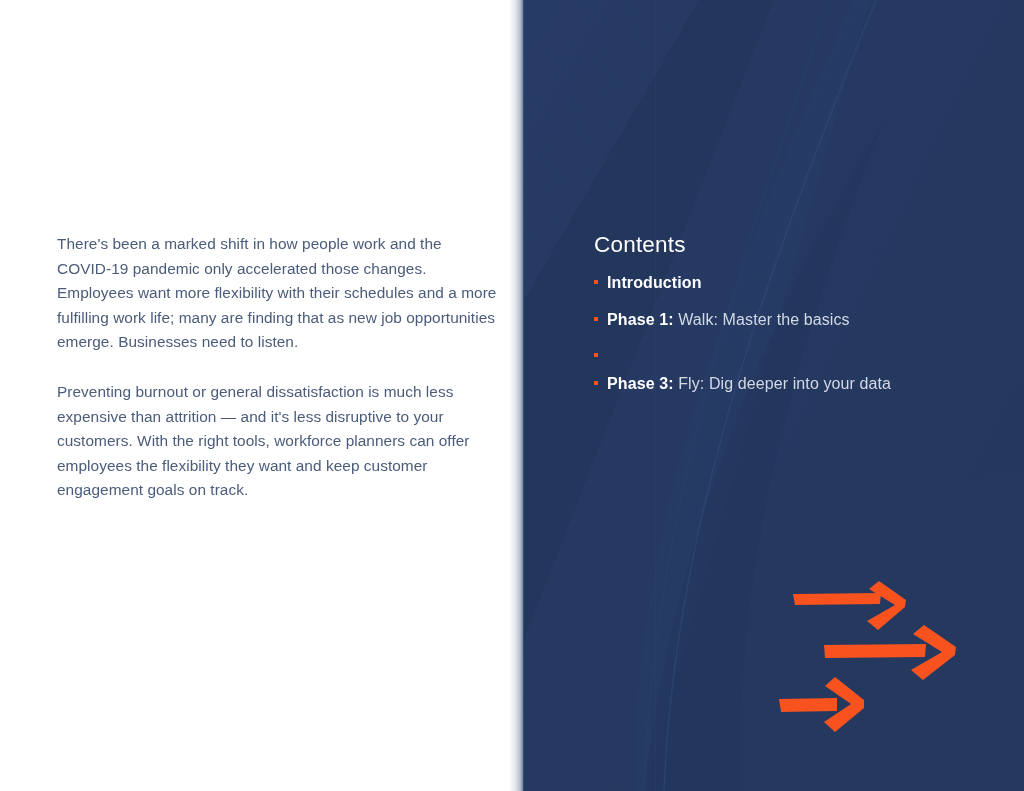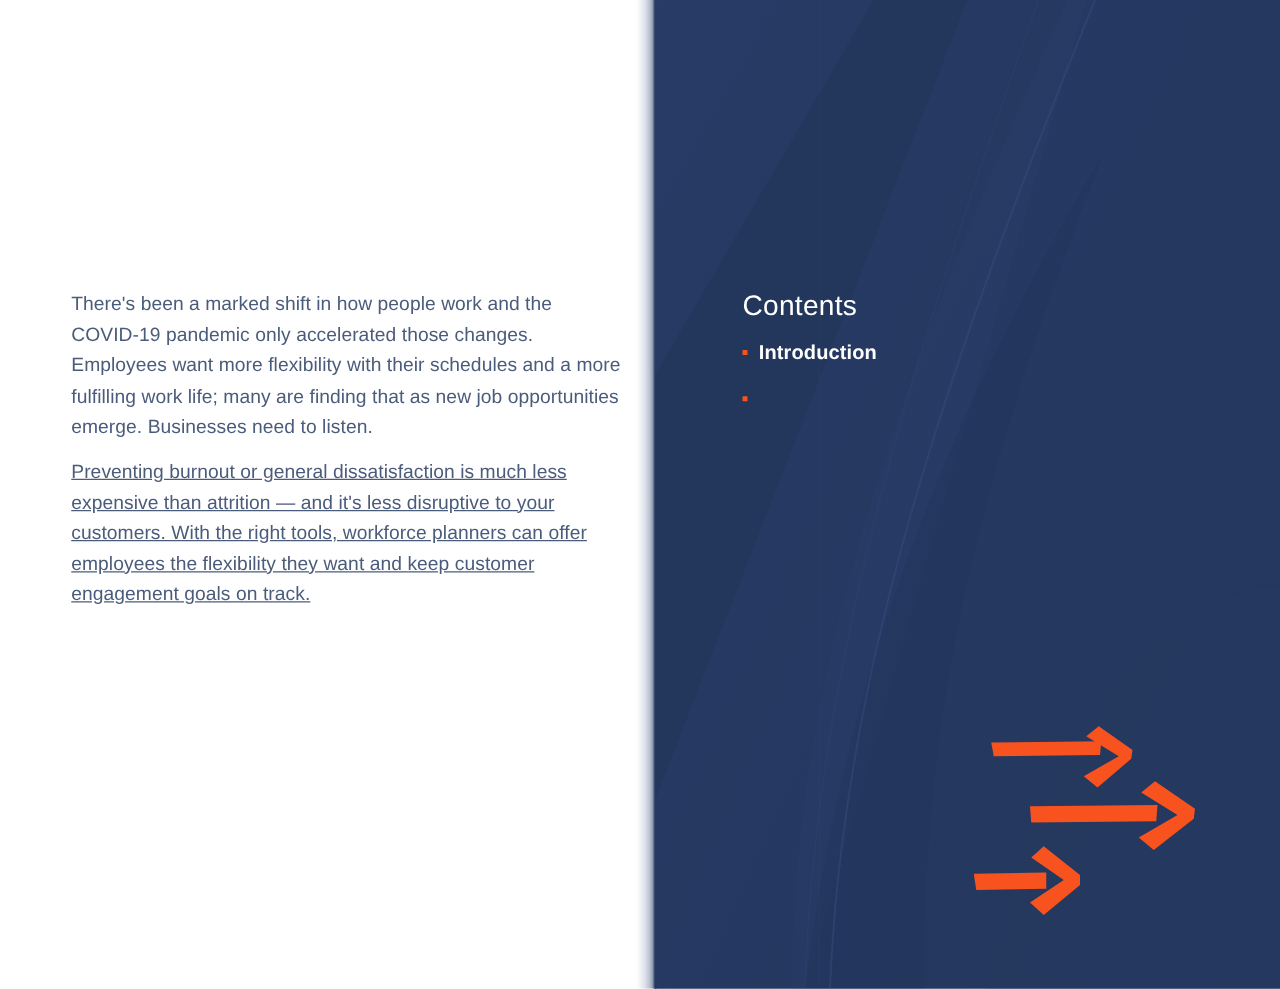--- a/index.html
+++ b/index.html
@@ -27,21 +27,21 @@
     left:57px; top:232px;
     width:442px;
   }
   .para {
     color:#4b5c7b;
     font-size:15.4px;
     line-height:24.6px;
     letter-spacing:0.05px;
     font-weight:400;
   }
-  .para + .para { margin-top:11px;text-decoration:underline; }
+  .para + .para { margin-top:25px; }
 
   
   .spine {
     position:absolute;
     left:509px; top:0;
     width:16px; height:791px;
     background:linear-gradient(to right,
       #ffffff 0%,
       #f2f4f7 18%,
       #dfe3ea 42%,
@@ -159,25 +159,33 @@
     <div class="contents">
       <div class="contents-title">Contents</div>
 
       <ul class="toc">
 
         <li class="toc-item">
           <span class="toc-bullet"></span>
           <span class="toc-text"><span class="lead">Introduction</span><span class="rest"></span></span>
         </li>
 
-
-        <li class="toc-item">
-          <span class="toc-bullet"></span>
-        </li>
-
+        <li class="toc-item">
+          <span class="toc-bullet"></span>
+          <span class="toc-text"><span class="lead">Phase 1:</span><span class="rest"> Walk: Master the basics</span></span>
+        </li>
+
+        <li class="toc-item">
+          <span class="toc-bullet"></span>
+        </li>
+
+        <li class="toc-item">
+          <span class="toc-bullet"></span>
+          <span class="toc-text"><span class="lead">Phase 3:</span><span class="rest"> Fly: Dig deeper into your data</span></span>
+        </li>
 
 
       </ul>
     </div>
 
     <svg class="arrows" viewBox="0 0 230 185">
       <g fill="#f8531f">
 
         <g>
           <path d="M14,39 L16,50 L101,49 L102,38 Z"></path>

